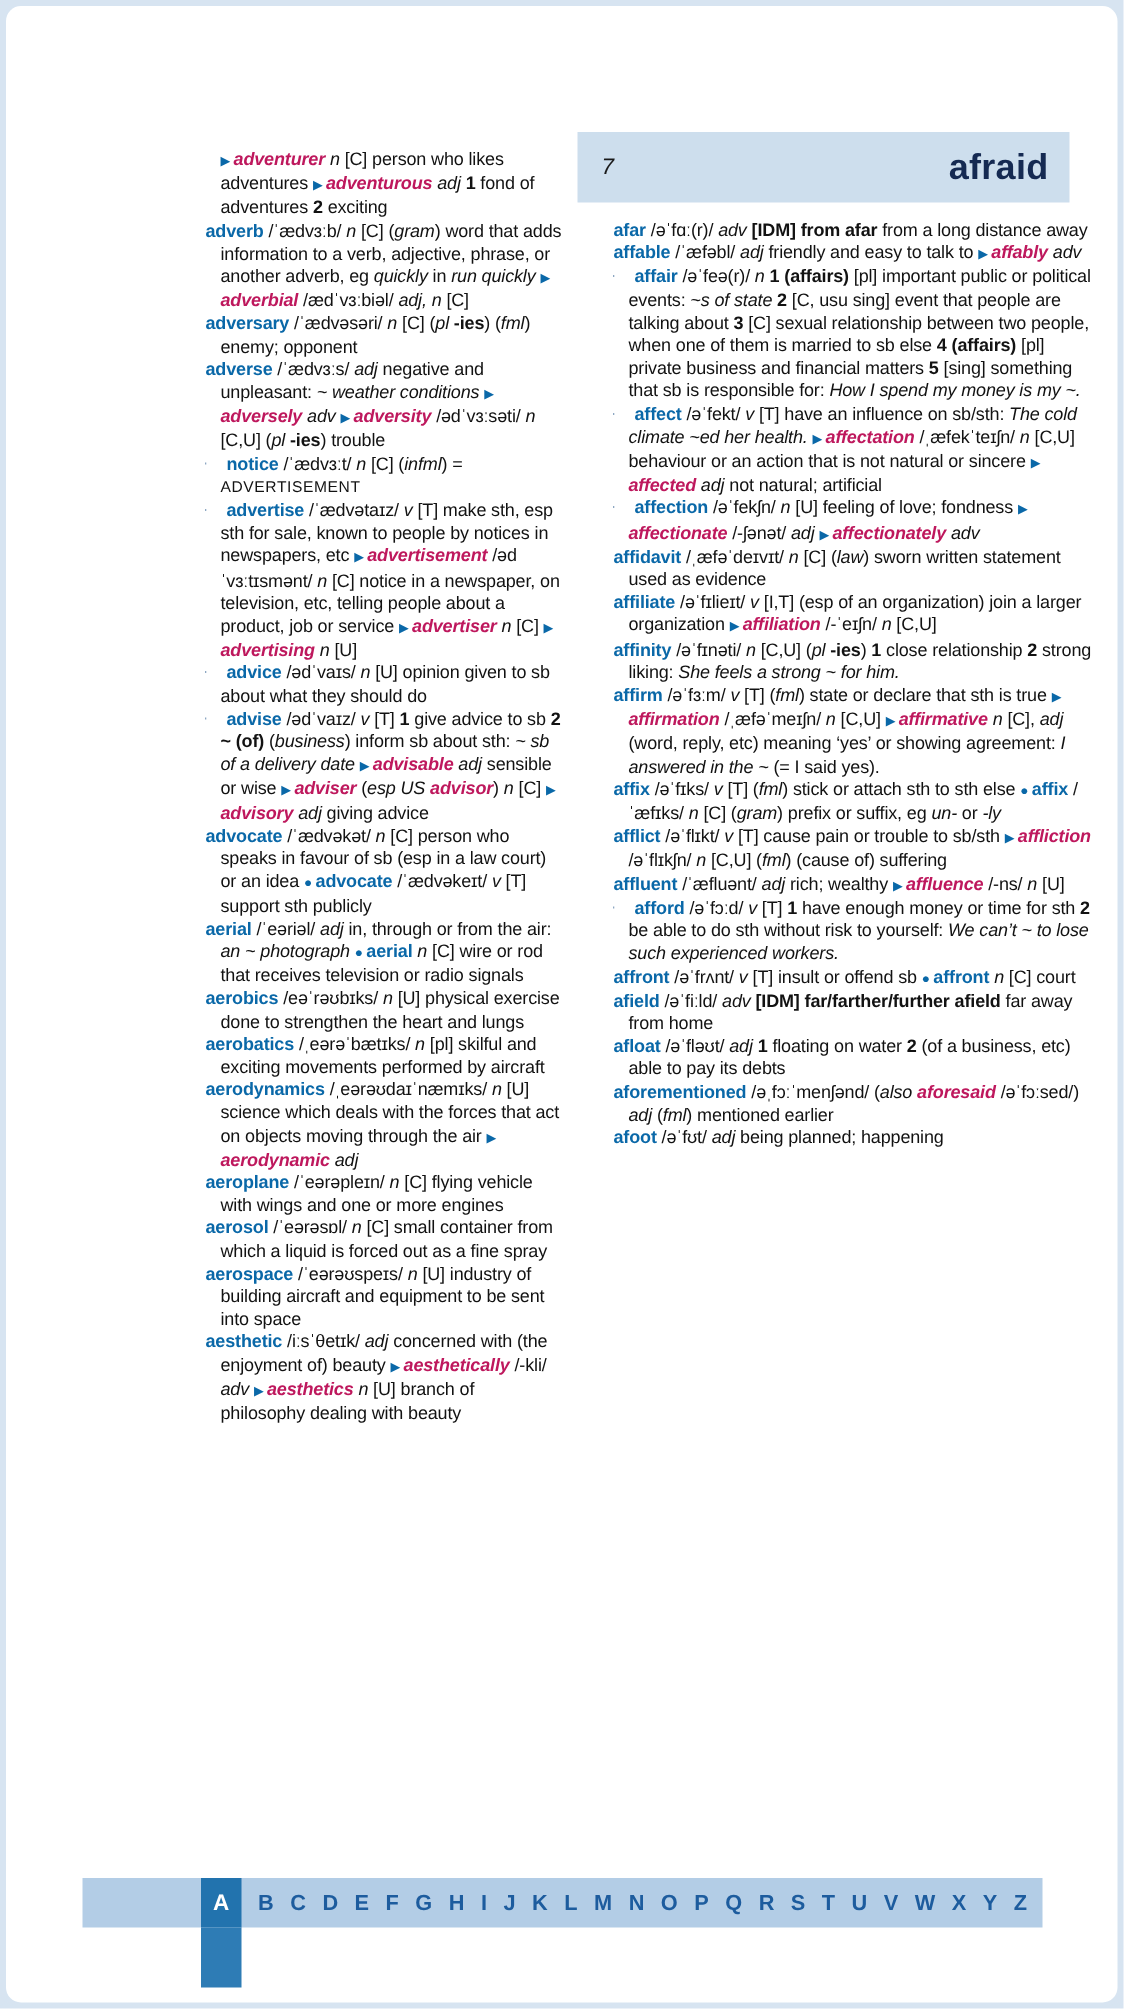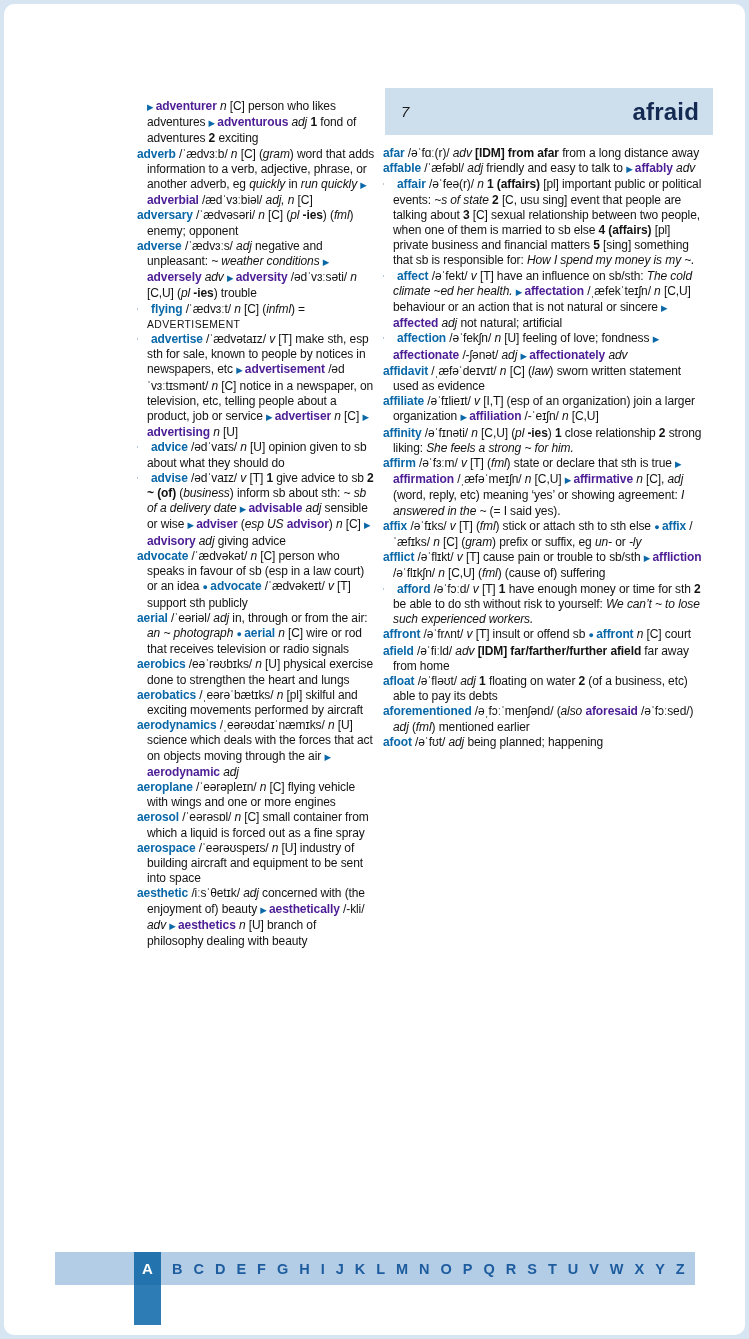--- a/index.html
+++ b/index.html
@@ -24,27 +24,27 @@
   .pagenum { font-style:italic; font-size:15px; color:#1a1a1a; }
   .guideword { font-weight:700; font-size:24px; color:#152a52; letter-spacing:0.2px; }
 
   
   .col {
     position:absolute; color:#121212;
     font-size:12px; line-height:15.2px; letter-spacing:-0.1px;
     overflow:hidden;
   }
   .col-left  { left:137px; top:99px;  width:238px; max-height:1150px; }
-  .col-right { left:383px; top:146px; width:320px; max-height:1104px; }
+  .col-right { left:409px; top:146px; width:320px; max-height:1104px; }
 
   .entry { padding-left:10px; text-indent:-10px; }
   .entry.cont { text-indent:0; }
 
   .t-hw  { font-weight:700; color:#0a68a8;text-align:right; }
-  .t-db  { font-weight:700; color:#4c1d95; }
+  .t-db  { font-weight:700; color:#be185d;font-style:italic; }
   .t-i   { font-style:italic; }
   .t-b   { font-weight:700; }
   .t-tri { color:#0a68a8; font-size:8.5px; }
   .t-dot { color:#0a68a8; font-size:9px; }
   .t-sc  { font-size:10.4px; letter-spacing:0.4px; }
   .t-p   { }
 
   .key-icon {
     color:#1d5186; display:inline-block; width:17px;
     margin-left:-6px; margin-right:3px;
@@ -84,21 +84,21 @@
 <div class="col col-left" id="col-left">
     <div class="entry cont"><span class="t-tri">▶ </span><span class="t-db">adventurer </span><span class="t-i">n</span><span class="t-p"> [C] person who likes adventures </span><span class="t-tri">▶ </span><span class="t-db">adventurous </span><span class="t-i">adj </span><span class="t-b">1 </span><span class="t-p">fond of adventures </span><span class="t-b">2 </span><span class="t-p">exciting</span></div>
     <div class="entry"><span class="t-hw">adverb </span><span class="t-p">/ˈædvɜːb/ </span><span class="t-i">n</span><span class="t-p"> [C] (</span><span class="t-i">gram</span><span class="t-p">) word that adds information to a verb, adjective, phrase, or another adverb, eg </span><span class="t-i">quickly</span><span class="t-p"> in </span><span class="t-i">run quickly </span><span class="t-tri">▶ </span><span class="t-db">adverbial </span><span class="t-p">/ædˈvɜːbiəl/ </span><span class="t-i">adj, n</span><span class="t-p"> [C]</span></div>
     <div class="entry"><span class="t-hw">adversary </span><span class="t-p">/ˈædvəsəri/ </span><span class="t-i">n</span><span class="t-p"> [C] (</span><span class="t-i">pl</span><span class="t-b"> -ies</span><span class="t-p">) (</span><span class="t-i">fml</span><span class="t-p">) enemy; opponent</span></div>
     <div class="entry"><span class="t-hw">adverse </span><span class="t-p">/ˈædvɜːs/ </span><span class="t-i">adj</span><span class="t-p"> negative and unpleasant: </span><span class="t-i">~ weather conditions </span><span class="t-tri">▶ </span><span class="t-db">adversely </span><span class="t-i">adv </span><span class="t-tri">▶ </span><span class="t-db">adversity </span><span class="t-p">/ədˈvɜːsəti/ </span><span class="t-i">n</span><span class="t-p"> [C,U] (</span><span class="t-i">pl</span><span class="t-b"> -ies</span><span class="t-p">) trouble</span></div>
     <div class="entry"><span class="key-icon"><svg viewBox="0 0 30 14" width="17" height="8" aria-hidden="true">
           <circle cx="6.5" cy="7" r="4.6" fill="none" stroke="currentColor" stroke-width="2.6"></circle>
           <line x1="11" y1="7" x2="29" y2="7" stroke="currentColor" stroke-width="2.6"></line>
           <line x1="21" y1="7" x2="21" y2="12.5" stroke="currentColor" stroke-width="2.4"></line>
           <line x1="26" y1="7" x2="26" y2="12.5" stroke="currentColor" stroke-width="2.4"></line>
-        </svg></span><span class="t-hw">flying </span><span class="t-p">/ˈædvɜːt/ </span><span class="t-i">n</span><span class="t-p"> [C] (</span><span class="t-i">infml</span><span class="t-p">) = </span><span class="t-sc">ADVERTISEMENT</span></div>
+        </svg></span><span class="t-hw">notice </span><span class="t-p">/ˈædvɜːt/ </span><span class="t-i">n</span><span class="t-p"> [C] (</span><span class="t-i">infml</span><span class="t-p">) = </span><span class="t-sc">ADVERTISEMENT</span></div>
     <div class="entry"><span class="key-icon"><svg viewBox="0 0 30 14" width="17" height="8" aria-hidden="true">
           <circle cx="6.5" cy="7" r="4.6" fill="none" stroke="currentColor" stroke-width="2.6"></circle>
           <line x1="11" y1="7" x2="29" y2="7" stroke="currentColor" stroke-width="2.6"></line>
           <line x1="21" y1="7" x2="21" y2="12.5" stroke="currentColor" stroke-width="2.4"></line>
           <line x1="26" y1="7" x2="26" y2="12.5" stroke="currentColor" stroke-width="2.4"></line>
         </svg></span><span class="t-hw">advertise </span><span class="t-p">/ˈædvətaɪz/ </span><span class="t-i">v</span><span class="t-p"> [T] make sth, esp sth for sale, known to people by notices in newspapers, etc </span><span class="t-tri">▶ </span><span class="t-db">advertisement </span><span class="t-p">/ədˈvɜːtɪsmənt/ </span><span class="t-i">n</span><span class="t-p"> [C] notice in a newspaper, on television, etc, telling people about a product, job or service </span><span class="t-tri">▶ </span><span class="t-db">advertiser </span><span class="t-i">n</span><span class="t-p"> [C] </span><span class="t-tri">▶ </span><span class="t-db">advertising </span><span class="t-i">n</span><span class="t-p"> [U]</span></div>
     <div class="entry"><span class="key-icon"><svg viewBox="0 0 30 14" width="17" height="8" aria-hidden="true">
           <circle cx="6.5" cy="7" r="4.6" fill="none" stroke="currentColor" stroke-width="2.6"></circle>
           <line x1="11" y1="7" x2="29" y2="7" stroke="currentColor" stroke-width="2.6"></line>
           <line x1="21" y1="7" x2="21" y2="12.5" stroke="currentColor" stroke-width="2.4"></line>
@@ -140,20 +140,21 @@
           <line x1="11" y1="7" x2="29" y2="7" stroke="currentColor" stroke-width="2.6"></line>
           <line x1="21" y1="7" x2="21" y2="12.5" stroke="currentColor" stroke-width="2.4"></line>
           <line x1="26" y1="7" x2="26" y2="12.5" stroke="currentColor" stroke-width="2.4"></line>
         </svg></span><span class="t-hw">affection </span><span class="t-p">/əˈfekʃn/ </span><span class="t-i">n</span><span class="t-p"> [U] feeling of love; fondness </span><span class="t-tri">▶ </span><span class="t-db">affectionate </span><span class="t-p">/-ʃənət/ </span><span class="t-i">adj </span><span class="t-tri">▶ </span><span class="t-db">affectionately </span><span class="t-i">adv</span></div>
     <div class="entry"><span class="t-hw">affidavit </span><span class="t-p">/ˌæfəˈdeɪvɪt/ </span><span class="t-i">n</span><span class="t-p"> [C] (</span><span class="t-i">law</span><span class="t-p">) sworn written statement used as evidence</span></div>
     <div class="entry"><span class="t-hw">affiliate </span><span class="t-p">/əˈfɪlieɪt/ </span><span class="t-i">v</span><span class="t-p"> [I,T] (esp of an organization) join a larger organization </span><span class="t-tri">▶ </span><span class="t-db">affiliation </span><span class="t-p">/-ˈeɪʃn/ </span><span class="t-i">n</span><span class="t-p"> [C,U]</span></div>
     <div class="entry"><span class="t-hw">affinity </span><span class="t-p">/əˈfɪnəti/ </span><span class="t-i">n</span><span class="t-p"> [C,U] (</span><span class="t-i">pl</span><span class="t-b"> -ies</span><span class="t-p">) </span><span class="t-b">1 </span><span class="t-p">close relationship </span><span class="t-b">2 </span><span class="t-p">strong liking: </span><span class="t-i">She feels a strong ~ for him.</span></div>
     <div class="entry"><span class="t-hw">affirm </span><span class="t-p">/əˈfɜːm/ </span><span class="t-i">v</span><span class="t-p"> [T] (</span><span class="t-i">fml</span><span class="t-p">) state or declare that sth is true </span><span class="t-tri">▶ </span><span class="t-db">affirmation </span><span class="t-p">/ˌæfəˈmeɪʃn/ </span><span class="t-i">n</span><span class="t-p"> [C,U] </span><span class="t-tri">▶ </span><span class="t-db">affirmative </span><span class="t-i">n</span><span class="t-p"> [C], </span><span class="t-i">adj</span><span class="t-p"> (word, reply, etc) meaning ‘yes’ or showing agreement: </span><span class="t-i">I answered in the ~</span><span class="t-p"> (= I said yes).</span></div>
     <div class="entry"><span class="t-hw">affix </span><span class="t-p">/əˈfɪks/ </span><span class="t-i">v</span><span class="t-p"> [T] (</span><span class="t-i">fml</span><span class="t-p">) stick or attach sth to sth else </span><span class="t-dot">● </span><span class="t-hw">affix </span><span class="t-p">/ˈæfɪks/ </span><span class="t-i">n</span><span class="t-p"> [C] (</span><span class="t-i">gram</span><span class="t-p">) prefix or suffix, eg </span><span class="t-i">un-</span><span class="t-p"> or </span><span class="t-i">-ly</span></div>
     <div class="entry"><span class="t-hw">afflict </span><span class="t-p">/əˈflɪkt/ </span><span class="t-i">v</span><span class="t-p"> [T] cause pain or trouble to sb/sth </span><span class="t-tri">▶ </span><span class="t-db">affliction </span><span class="t-p">/əˈflɪkʃn/ </span><span class="t-i">n</span><span class="t-p"> [C,U] (</span><span class="t-i">fml</span><span class="t-p">) (cause of) suffering</span></div>
+    <div class="entry"><span class="t-hw">affluent </span><span class="t-p">/ˈæfluənt/ </span><span class="t-i">adj</span><span class="t-p"> rich; wealthy </span><span class="t-tri">▶ </span><span class="t-db">affluence </span><span class="t-p">/-ns/ </span><span class="t-i">n</span><span class="t-p"> [U]</span></div>
     <div class="entry"><span class="key-icon"><svg viewBox="0 0 30 14" width="17" height="8" aria-hidden="true">
           <circle cx="6.5" cy="7" r="4.6" fill="none" stroke="currentColor" stroke-width="2.6"></circle>
           <line x1="11" y1="7" x2="29" y2="7" stroke="currentColor" stroke-width="2.6"></line>
           <line x1="21" y1="7" x2="21" y2="12.5" stroke="currentColor" stroke-width="2.4"></line>
           <line x1="26" y1="7" x2="26" y2="12.5" stroke="currentColor" stroke-width="2.4"></line>
         </svg></span><span class="t-hw">afford </span><span class="t-p">/əˈfɔːd/ </span><span class="t-i">v</span><span class="t-p"> [T] </span><span class="t-b">1 </span><span class="t-p">have enough money or time for sth </span><span class="t-b">2 </span><span class="t-p">be able to do sth without risk to yourself: </span><span class="t-i">We can’t ~ to lose such experienced workers.</span></div>
     <div class="entry"><span class="t-hw">affront </span><span class="t-p">/əˈfrʌnt/ </span><span class="t-i">v</span><span class="t-p"> [T] insult or offend sb </span><span class="t-dot">● </span><span class="t-hw">affront </span><span class="t-i">n</span><span class="t-p"> [C] court</span></div>
     <div class="entry"><span class="t-hw">afield </span><span class="t-p">/əˈfiːld/ </span><span class="t-i">adv </span><span class="t-b">[IDM] far/farther/further afield </span><span class="t-p">far away from home</span></div>
     <div class="entry"><span class="t-hw">afloat </span><span class="t-p">/əˈfləʊt/ </span><span class="t-i">adj </span><span class="t-b">1 </span><span class="t-p">floating on water </span><span class="t-b">2 </span><span class="t-p">(of a business, etc) able to pay its debts</span></div>
     <div class="entry"><span class="t-hw">aforementioned </span><span class="t-p">/əˌfɔːˈmenʃənd/ (</span><span class="t-i">also </span><span class="t-db">aforesaid </span><span class="t-p">/əˈfɔːsed/) </span><span class="t-i">adj</span><span class="t-p"> (</span><span class="t-i">fml</span><span class="t-p">) mentioned earlier</span></div>

